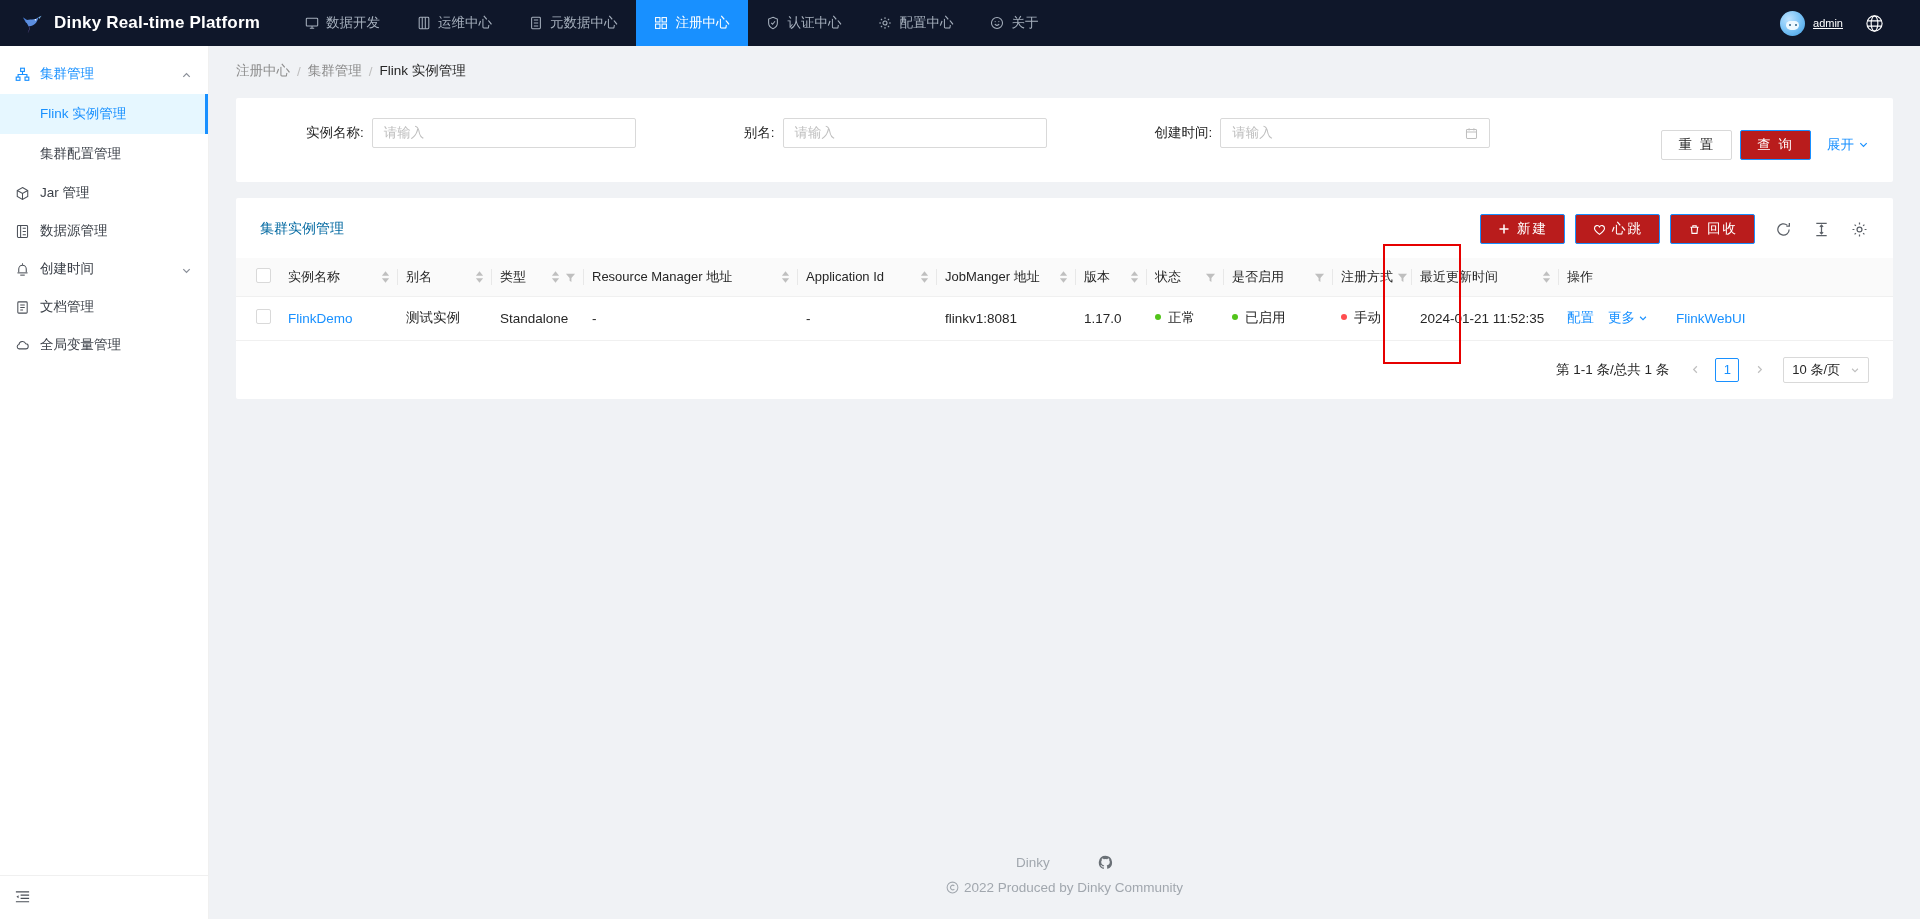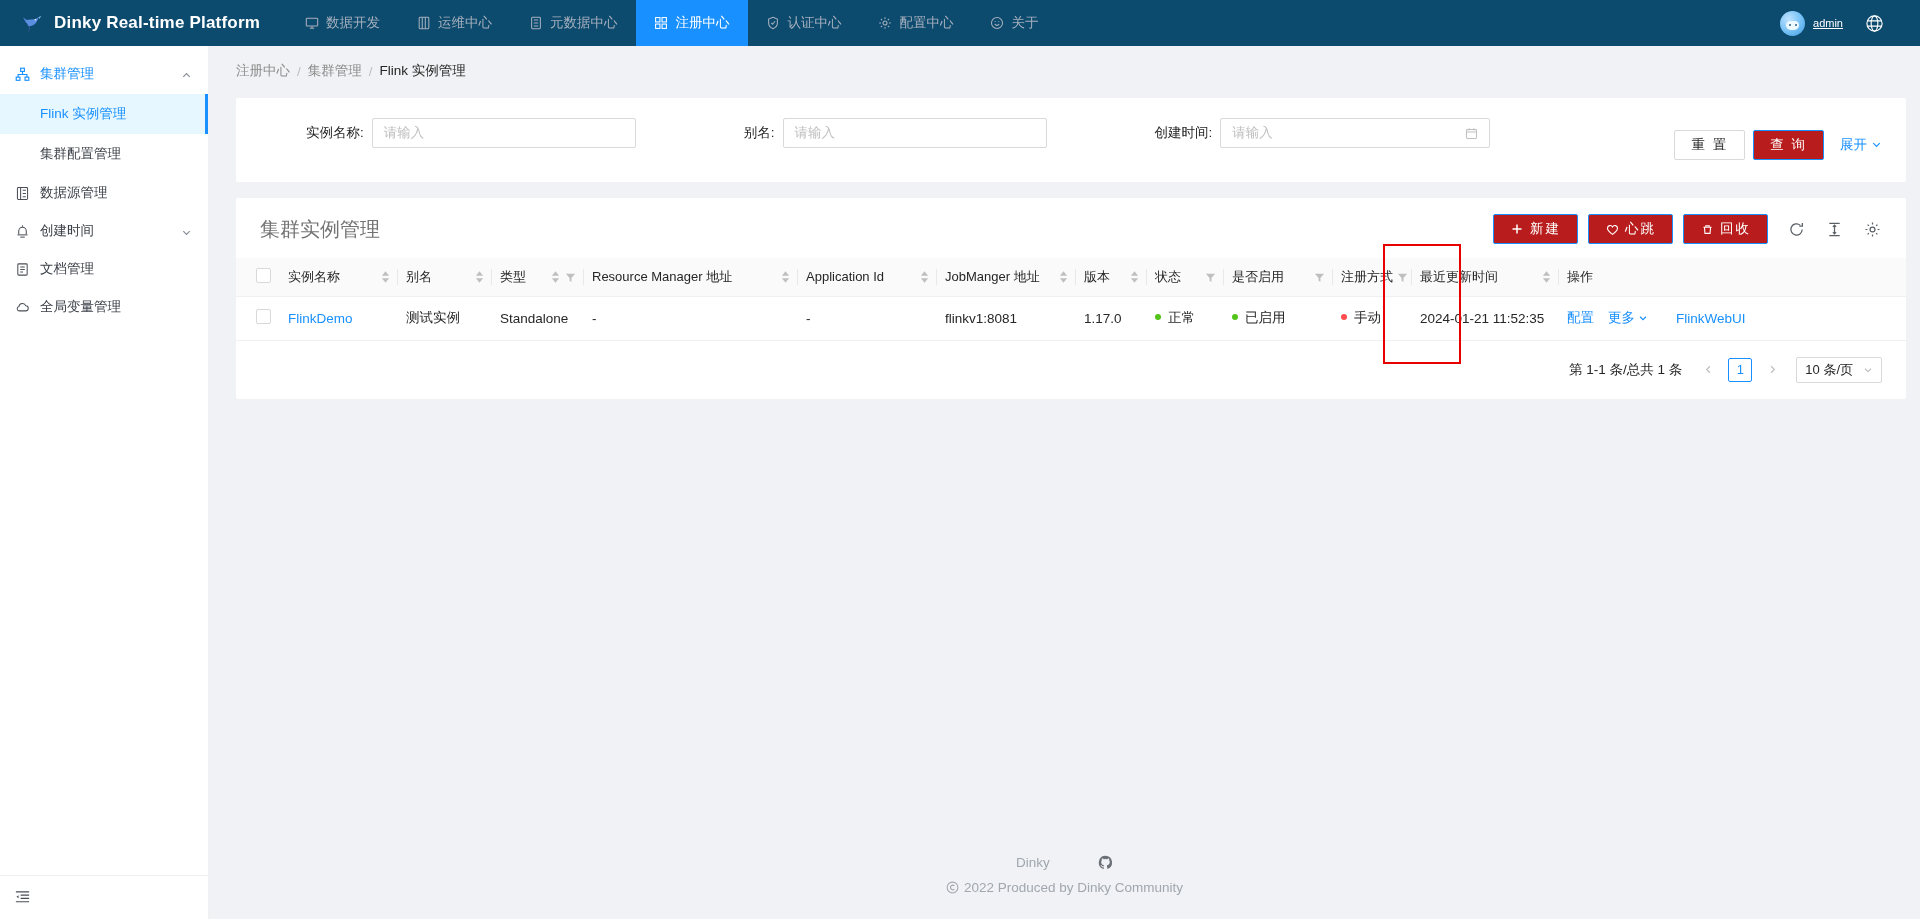--- a/index.html
+++ b/index.html
@@ -5,21 +5,21 @@
   * { box-sizing: border-box; margin: 0; padding: 0; }
   html, body {
     width: 1920px; height: 919px;
     font-family: "Liberation Sans", "DejaVu Sans", sans-serif;
     background: #f0f2f5;
     overflow: hidden;
   }
 
   
   .topnav {
-    height: 46px; background: #0c4a6e; display: flex; align-items: center;
+    height: 46px; background: #0f172a; display: flex; align-items: center;
     padding: 0 20px 0 18px; color: #fff; position: relative;
   }
   .logo-bird { width: 26px; height: 26px; flex: 0 0 26px; position: relative; margin-right: 10px; }
   .brand { font-size: 17px; font-weight: bold; letter-spacing: .2px; color: #fff; white-space: nowrap; }
   .nav-items { display: flex; align-items: center; height: 46px; margin-left: 26px; }
   .nav-item {
     display: flex; align-items: center; gap: 7px; height: 46px;
     padding: 0 18px; font-size: 13.5px; color: #a6b0bd; cursor: pointer; white-space: nowrap;
   }
   .nav-item.active { background: #1890ff; color: #fff; }
@@ -71,21 +71,21 @@
   .collapse-ico { width: 17px; height: 17px; color: #4a4f57; cursor: pointer; }
 
   
   .content { flex: 1 1 auto; overflow: hidden; position: relative; background: #f0f2f5; }
   .breadcrumb { padding: 16px 0 0 27px; font-size: 13.5px; color: #8c8c8c; display: flex; gap: 7px; align-items: center;}
   .breadcrumb .crumb { cursor: pointer; }
   .breadcrumb .crumb.last { color: #262626; cursor: default; }
   .breadcrumb .sep { color: #bfbfbf; }
 
   .card {
-    background: #fff; margin: 18px 14px 0 27px; border-radius: 2px;
+    background: #fff; margin: 18px 27px 0 27px; border-radius: 2px;
   }
   .search-card { padding: 20px 24px 22px 24px; display: flex; align-items: flex-start; }
   .field { display: flex; align-items: center; }
   .field-label { font-size: 13.5px; color: #262626; white-space: nowrap; }
   .field-label:after { content: ":"; }
   .inp {
     height: 30px; border: 1px solid #d9d9d9; border-radius: 2px; background: #fff;
     font-size: 13.5px; color: #bfbfbf; display: flex; align-items: center;
     padding: 0 11px; margin-left: 8px;
   }
@@ -98,21 +98,21 @@
     height: 30px; border-radius: 2px; font-size: 13.5px; display: inline-flex;
     align-items: center; justify-content: center; cursor: pointer; padding: 0 16px; white-space: nowrap;
   }
   .btn-default { border: 1px solid #d9d9d9; background: #fff; color: #262626; letter-spacing: 2px; }
   .btn-primary { background: #b91c1c; border: 1px solid #1890ff; color: #fff; letter-spacing: 2px; }
   .link-toggle { font-size: 13.5px; color: #1890ff; display: inline-flex; align-items: center; gap: 4px; cursor: pointer; margin-left: 8px; }
 
   
   .table-card { padding: 0 0 8px 0; margin-top: 16px; }
   .table-toolbar { display: flex; align-items: center; padding: 16px 24px 14px 24px; }
-  .table-title { font-size: 20px; color: #737373; }
+  .table-title { font-size: 14px; color: #0369a1; }
   .toolbar-right { margin-left: auto; display: flex; align-items: center; gap: 10px; }
   .btn-ico { width: 14px; height: 14px; display: inline-flex; align-items: center; justify-content: center; margin-right: 6px; }
   .icon-btn { width: 20px; height: 20px; color: #5a5f66; cursor: pointer; display: inline-flex; align-items: center; justify-content: center; margin-left: 8px; }
 
   table.dtable { width: 100%; border-collapse: collapse; table-layout: fixed; }
   table.dtable thead th {
     background: #fafafa; height: 38px; font-size: 13px; font-weight: normal; color: #262626;
     text-align: left; padding: 0 8px; border-bottom: 1px solid #f0f0f0; position: relative;
     white-space: nowrap;
   }
@@ -288,20 +288,29 @@
         </span>
       </div>
 
       <div class="submenu-item selected">
         <span>Flink 实例管理</span>
       </div>
       <div class="submenu-item">
         <span>集群配置管理</span>
       </div>
 
+      <div class="menu-item">
+        <span class="menu-ico">
+          <svg width="15" height="15" viewBox="0 0 16 16" fill="none" stroke="#4a4f57" stroke-width="1.1">
+            <path d="M8 1.6l5.6 3.2v6.4L8 14.4 2.4 11.2V4.8z"></path>
+              <path d="M2.4 4.8L8 8l5.6-3.2M8 8v6.4"></path>
+          </svg>
+        </span>
+        <span class="menu-label">Jar 管理</span>
+      </div>
 
       <div class="menu-item">
         <span class="menu-ico">
           <svg width="15" height="15" viewBox="0 0 16 16" fill="none" stroke="#4a4f57" stroke-width="1.1">
             <rect x="2.6" y="1.6" width="10.8" height="12.8" rx="1"></rect>
               <path d="M6 1.6v12.8M8.2 4.6h3.4M8.2 8h3.4M8.2 11.4h3.4"></path>
           </svg>
         </span>
         <span class="menu-label">数据源管理</span>
       </div>

